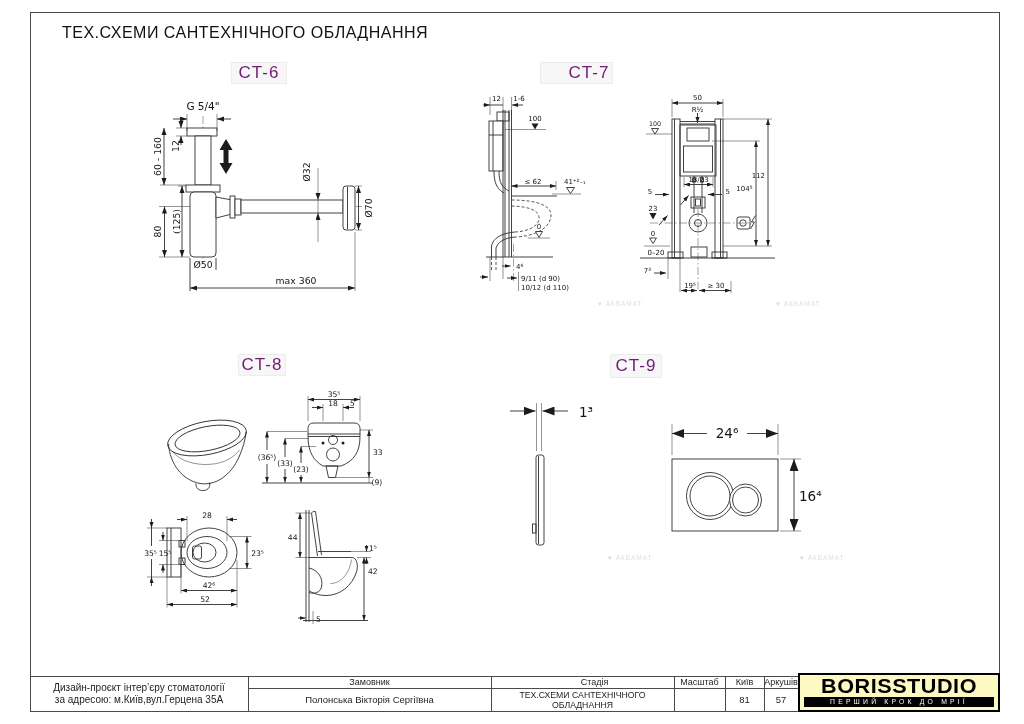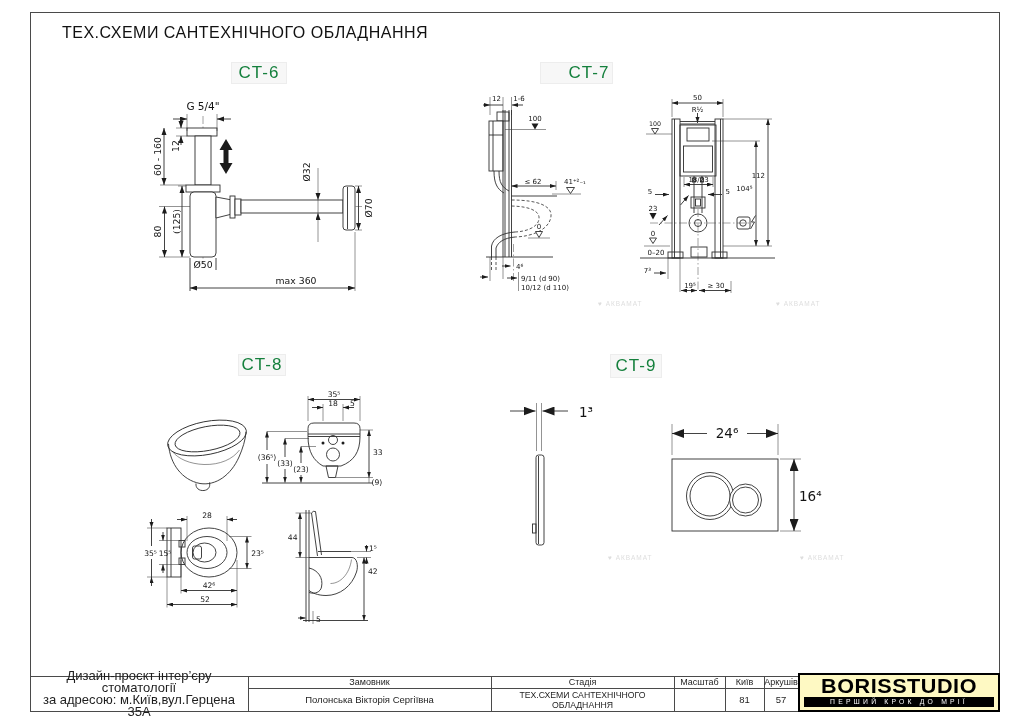--- a/index.html
+++ b/index.html
@@ -2,37 +2,37 @@
 <html><head>
 <meta charset="utf-8">
 <style>
   html,body{margin:0;padding:0;background:#fff;}
   #sheet{position:relative;width:1024px;height:724px;background:#fff;overflow:hidden;
          font-family:"Liberation Sans",sans-serif;color:#151515;}
   .hl,.vl{position:absolute;background:#4a4a4a;}
   .hl{height:1px;} .vl{width:1px;}
   #main-title{position:absolute;left:62px;top:24px;font-size:16px;letter-spacing:.5px;color:#111;}
   .hd{position:absolute;background:#f7f7f7;border:1px solid #ededed;display:flex;align-items:center;
-      justify-content:center;font-size:17px;letter-spacing:1px;color:#15803d;}
+      justify-content:center;font-size:17px;letter-spacing:1px;color:#701a75;}
   .diag{position:absolute;}
   .diag line,.diag path,.diag rect,.diag circle,.diag ellipse,.diag polygon{fill:none;stroke:#2e2e2e;stroke-width:.9;}
   .diag .f{fill:#1c1c1c;stroke:none;}
   .diag .w{fill:#fff;}
   .diag .thin{stroke-width:.55;stroke:#3a3a3a;}
   .diag .cl{stroke-width:.55;stroke:#555;stroke-dasharray:8 2.5 1.5 2.5;}
   .diag .dash{stroke-dasharray:3 2;stroke-width:.8;}
   .diag text{fill:#141414;stroke:none;font-family:"DejaVu Sans",sans-serif;}
   .s6 text{font-size:9.3px;} .s6 .t11{font-size:10.5px;}
   .s7 text{font-size:7px;} .s7 .t6{font-size:6.3px;}
   .s8 text{font-size:7.6px;}
   .s9 .db{font-size:13.5px;}
   .wm{position:absolute;font-size:6.5px;color:#dedede;letter-spacing:1px;white-space:nowrap;}
   .tb{position:absolute;display:flex;align-items:center;justify-content:center;text-align:center;color:#1e1e1e;}
   .tb.h{font-size:9px;} .tb.v{font-size:9.5px;}
-  #col1{flex-direction:column;font-size:13px;line-height:12px;}
+  #col1{flex-direction:column;font-size:10px;line-height:12px;}
   #logo-box{position:absolute;left:798px;top:673px;width:202px;height:39px;border:2.5px solid #000;
             box-sizing:border-box;background:#fef9c3;}
   #logo-title{position:absolute;left:0;right:0;top:0;text-align:center;font-weight:bold;font-size:20px;
               letter-spacing:.5px;color:#000;transform:scaleX(1.08);transform-origin:center;}
   #logo-bar{position:absolute;left:4px;right:4px;bottom:3px;height:10px;background:#000;color:#fff;
             font-size:6.8px;letter-spacing:3.2px;line-height:10.5px;text-align:center;white-space:nowrap;overflow:hidden;}
 </style>
 </head>
 <body>
 
@@ -419,21 +419,21 @@
   <div class="vl" style="left:674px;top:676px;height:36px;"></div>
   <div class="vl" style="left:725px;top:676px;height:36px;"></div>
   <div class="vl" style="left:764px;top:676px;height:36px;"></div>
 
   <div id="col1" class="tb" style="left:31px;top:677px;width:216px;height:34px;">
     <div>Дизайн-проєкт інтер’єру стоматології</div>
     <div>за адресою: м.Київ,вул.Герцена 35А</div>
   </div>
   <div class="tb h" style="left:249px;top:676px;width:241px;height:12px;">Замовник</div>
   <div class="tb v" style="left:249px;top:688px;width:241px;height:23px;">Полонська Вікторія Сергіївна</div>
-  <div class="tb h" style="left:492px;top:676px;width:181px;height:12px;">Стадія</div>
+  <div class="tb h" style="left:504px;top:676px;width:181px;height:12px;">Стадія</div>
   <div class="tb v" style="left:492px;top:688px;width:181px;height:23px;font-size:8.7px;">ТЕХ.СХЕМИ САНТЕХНІЧНОГО ОБЛАДНАННЯ</div>
   <div class="tb h" style="left:675px;top:676px;width:49px;height:12px;text-align:center;">Масштаб</div>
   <div class="tb v" style="left:675px;top:688px;width:49px;height:23px;"></div>
   <div class="tb h" style="left:726px;top:676px;width:37px;height:12px;">Київ</div>
   <div class="tb v" style="left:726px;top:688px;width:37px;height:23px;">81</div>
   <div class="tb h" style="left:765px;top:676px;width:32px;height:12px;">Аркушів</div>
   <div class="tb v" style="left:765px;top:688px;width:32px;height:23px;">57</div>
 
   <div id="logo-box">
     <div id="logo-title">BORISSTUDIO</div>

